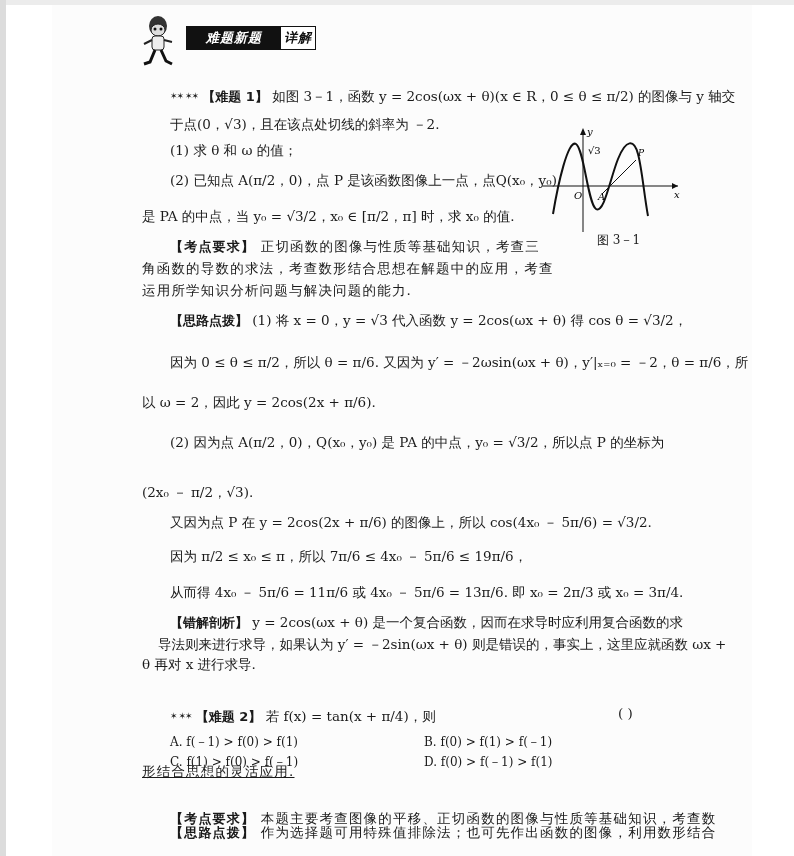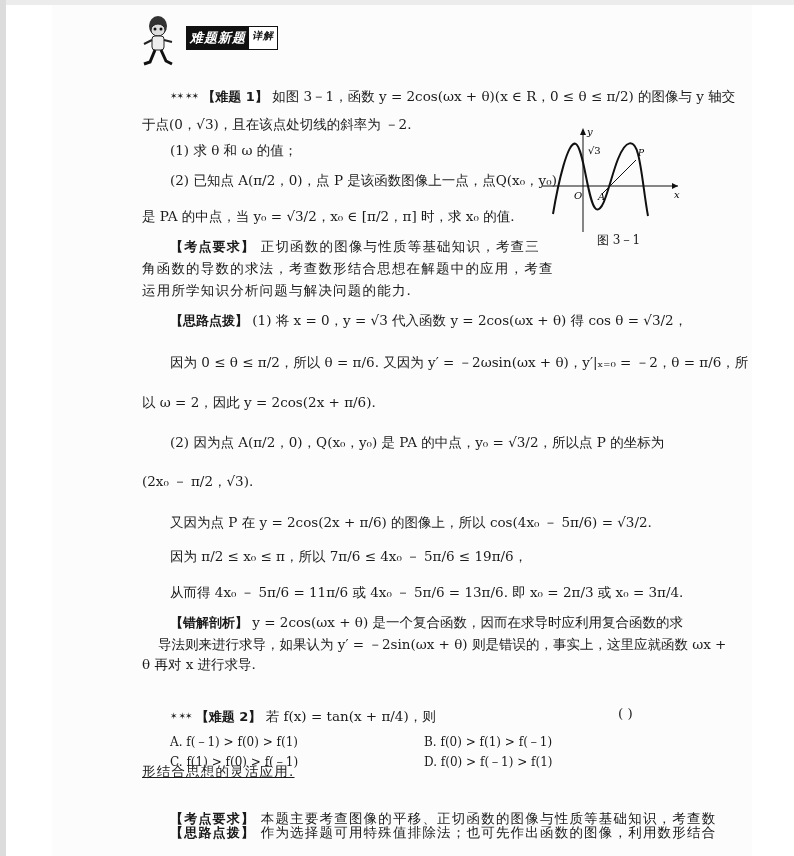--- a/index.html
+++ b/index.html
@@ -12,22 +12,22 @@
   }
   .edge-left { position: absolute; left: 0; top: 0; width: 6px; height: 856px; background: #dcdcdc; }
   .edge-top { position: absolute; left: 0; top: 0; width: 794px; height: 5px; background: #ececec; }
   .page {
     position: absolute; left: 52px; top: 5px; width: 700px; height: 851px;
     background: #fcfcfc;
   }
   .header { position: absolute; left: 140px; top: 14px; display: flex; align-items: center; }
   .mascot { width: 40px; height: 56px; }
   .banner { display: flex; margin-left: 6px; margin-top: -8px; border: 1px solid #111; }
-  .banner .dark { background: #111; color: #fff; font-family: "DejaVu Sans", sans-serif; font-weight: bold; font-size: 13px; padding: 2px 3px; letter-spacing: 1px; font-style: italic; }
-  .banner .light { background: #fff; color: #111; font-family: "DejaVu Sans", sans-serif; font-weight: bold; font-size: 10px; padding: 2px 3px; letter-spacing: 1px; font-style: italic; }
+  .banner .dark { background: #111; color: #fff; font-family: "DejaVu Sans", sans-serif; font-weight: bold; font-size: 13px; padding: 2px 19px; letter-spacing: 1px; font-style: italic; }
+  .banner .light { background: #fff; color: #111; font-family: "DejaVu Sans", sans-serif; font-weight: bold; font-size: 13px; padding: 2px 3px; letter-spacing: 1px; font-style: italic; }
 
   .line { position: absolute; left: 142px; font-size: 13.5px; line-height: 20px; white-space: nowrap; }
   .ind { left: 170px; }
   .tag { font-weight: bold; font-family: "DejaVu Sans", sans-serif; font-size: 13px; }
   .stars { font-size: 9px; letter-spacing: -1px; vertical-align: 2px; }
   .kai { letter-spacing: 1.2px; }
 
   .figure { position: absolute; left: 538px; top: 124px; width: 150px; height: 120px; }
   .figcap { position: absolute; left: 597px; top: 232px; font-size: 12px; }
 
@@ -55,21 +55,21 @@
     <span class="dark">难题新题</span>
     <span class="light">详解</span>
   </div>
 </div>
 
 <div class="line" style="left:170px; top:86px;">
   <span class="stars">✶✶ ✶✶</span>
   <span class="tag">【难题 1】</span>
   <span>如图 3－1，函数 y = 2cos(ωx + θ)(x ∈ R，0 ≤ θ ≤ π/2) 的图像与 y 轴交</span>
 </div>
-<div class="line" style="top:114px;">于点(0，√3)，且在该点处切线的斜率为 －2.</div>
+<div class="line" style="top:114px;margin-left:28px;">于点(0，√3)，且在该点处切线的斜率为 －2.</div>
 <div class="line ind" style="top:140px;">(1) 求 θ 和 ω 的值；</div>
 <div class="line ind" style="top:170px;">(2) 已知点 A(π/2，0)，点 P 是该函数图像上一点，点Q(x₀，y₀)</div>
 <div class="line" style="top:206px;">是 PA 的中点，当 y₀ = √3/2，x₀ ∈ [π/2，π] 时，求 x₀ 的值.</div>
 
 <svg class="figure" viewBox="0 0 150 120">
   <line x1="4" y1="62" x2="140" y2="62" stroke="#111" stroke-width="1"></line>
   <polygon points="140,62 134,59 134,65" fill="#111"></polygon>
   <line x1="45" y1="108" x2="45" y2="6" stroke="#111" stroke-width="1"></line>
   <polygon points="45,4 42,11 48,11" fill="#111"></polygon>
   <path d="M15 90 C 20 60, 30 15, 38 20 C 46 25, 50 80, 58 85 C 66 90, 72 55, 80 35 C 88 15, 96 15, 100 30 C 104 45, 106 70, 110 92" stroke="#111" stroke-width="2" fill="none"></path>
@@ -90,21 +90,21 @@
 <div class="line kai" style="top:258px;">角函数的导数的求法，考查数形结合思想在解题中的应用，考查</div>
 <div class="line kai" style="top:280px;">运用所学知识分析问题与解决问题的能力.</div>
 
 <div class="line ind" style="top:310px;">
   <span class="tag">【思路点拨】</span>
   <span>(1) 将 x = 0，y = √3 代入函数 y = 2cos(ωx + θ) 得 cos θ = √3/2，</span>
 </div>
 <div class="line ind" style="top:352px;">因为 0 ≤ θ ≤ π/2，所以 θ = π/6. 又因为 y′ = －2ωsin(ωx + θ)，y′|ₓ₌₀ = －2，θ = π/6，所</div>
 <div class="line" style="top:392px;">以 ω = 2，因此 y = 2cos(2x + π/6).</div>
 <div class="line ind" style="top:432px;">(2) 因为点 A(π/2，0)，Q(x₀，y₀) 是 PA 的中点，y₀ = √3/2，所以点 P 的坐标为</div>
-<div class="line" style="top:471px;">(2x₀ － π/2，√3).</div>
+<div class="line" style="top:482px;">(2x₀ － π/2，√3).</div>
 <div class="line ind" style="top:512px;">又因为点 P 在 y = 2cos(2x + π/6) 的图像上，所以 cos(4x₀ － 5π/6) = √3/2.</div>
 <div class="line ind" style="top:546px;">因为 π/2 ≤ x₀ ≤ π，所以 7π/6 ≤ 4x₀ － 5π/6 ≤ 19π/6，</div>
 <div class="line ind" style="top:582px;">从而得 4x₀ － 5π/6 = 11π/6 或 4x₀ － 5π/6 = 13π/6. 即 x₀ = 2π/3 或 x₀ = 3π/4.</div>
 
 <div class="line ind" style="top:612px;">
   <span class="tag">【错解剖析】</span>
   <span>y = 2cos(ωx + θ) 是一个复合函数，因而在求导时应利用复合函数的求</span>
 </div>
 <div class="line" style="top:634px;margin-left:16px;">导法则来进行求导，如果认为 y′ = －2sin(ωx + θ) 则是错误的，事实上，这里应就函数 ωx +</div>
 <div class="line" style="top:654px;">θ 再对 x 进行求导.</div>

